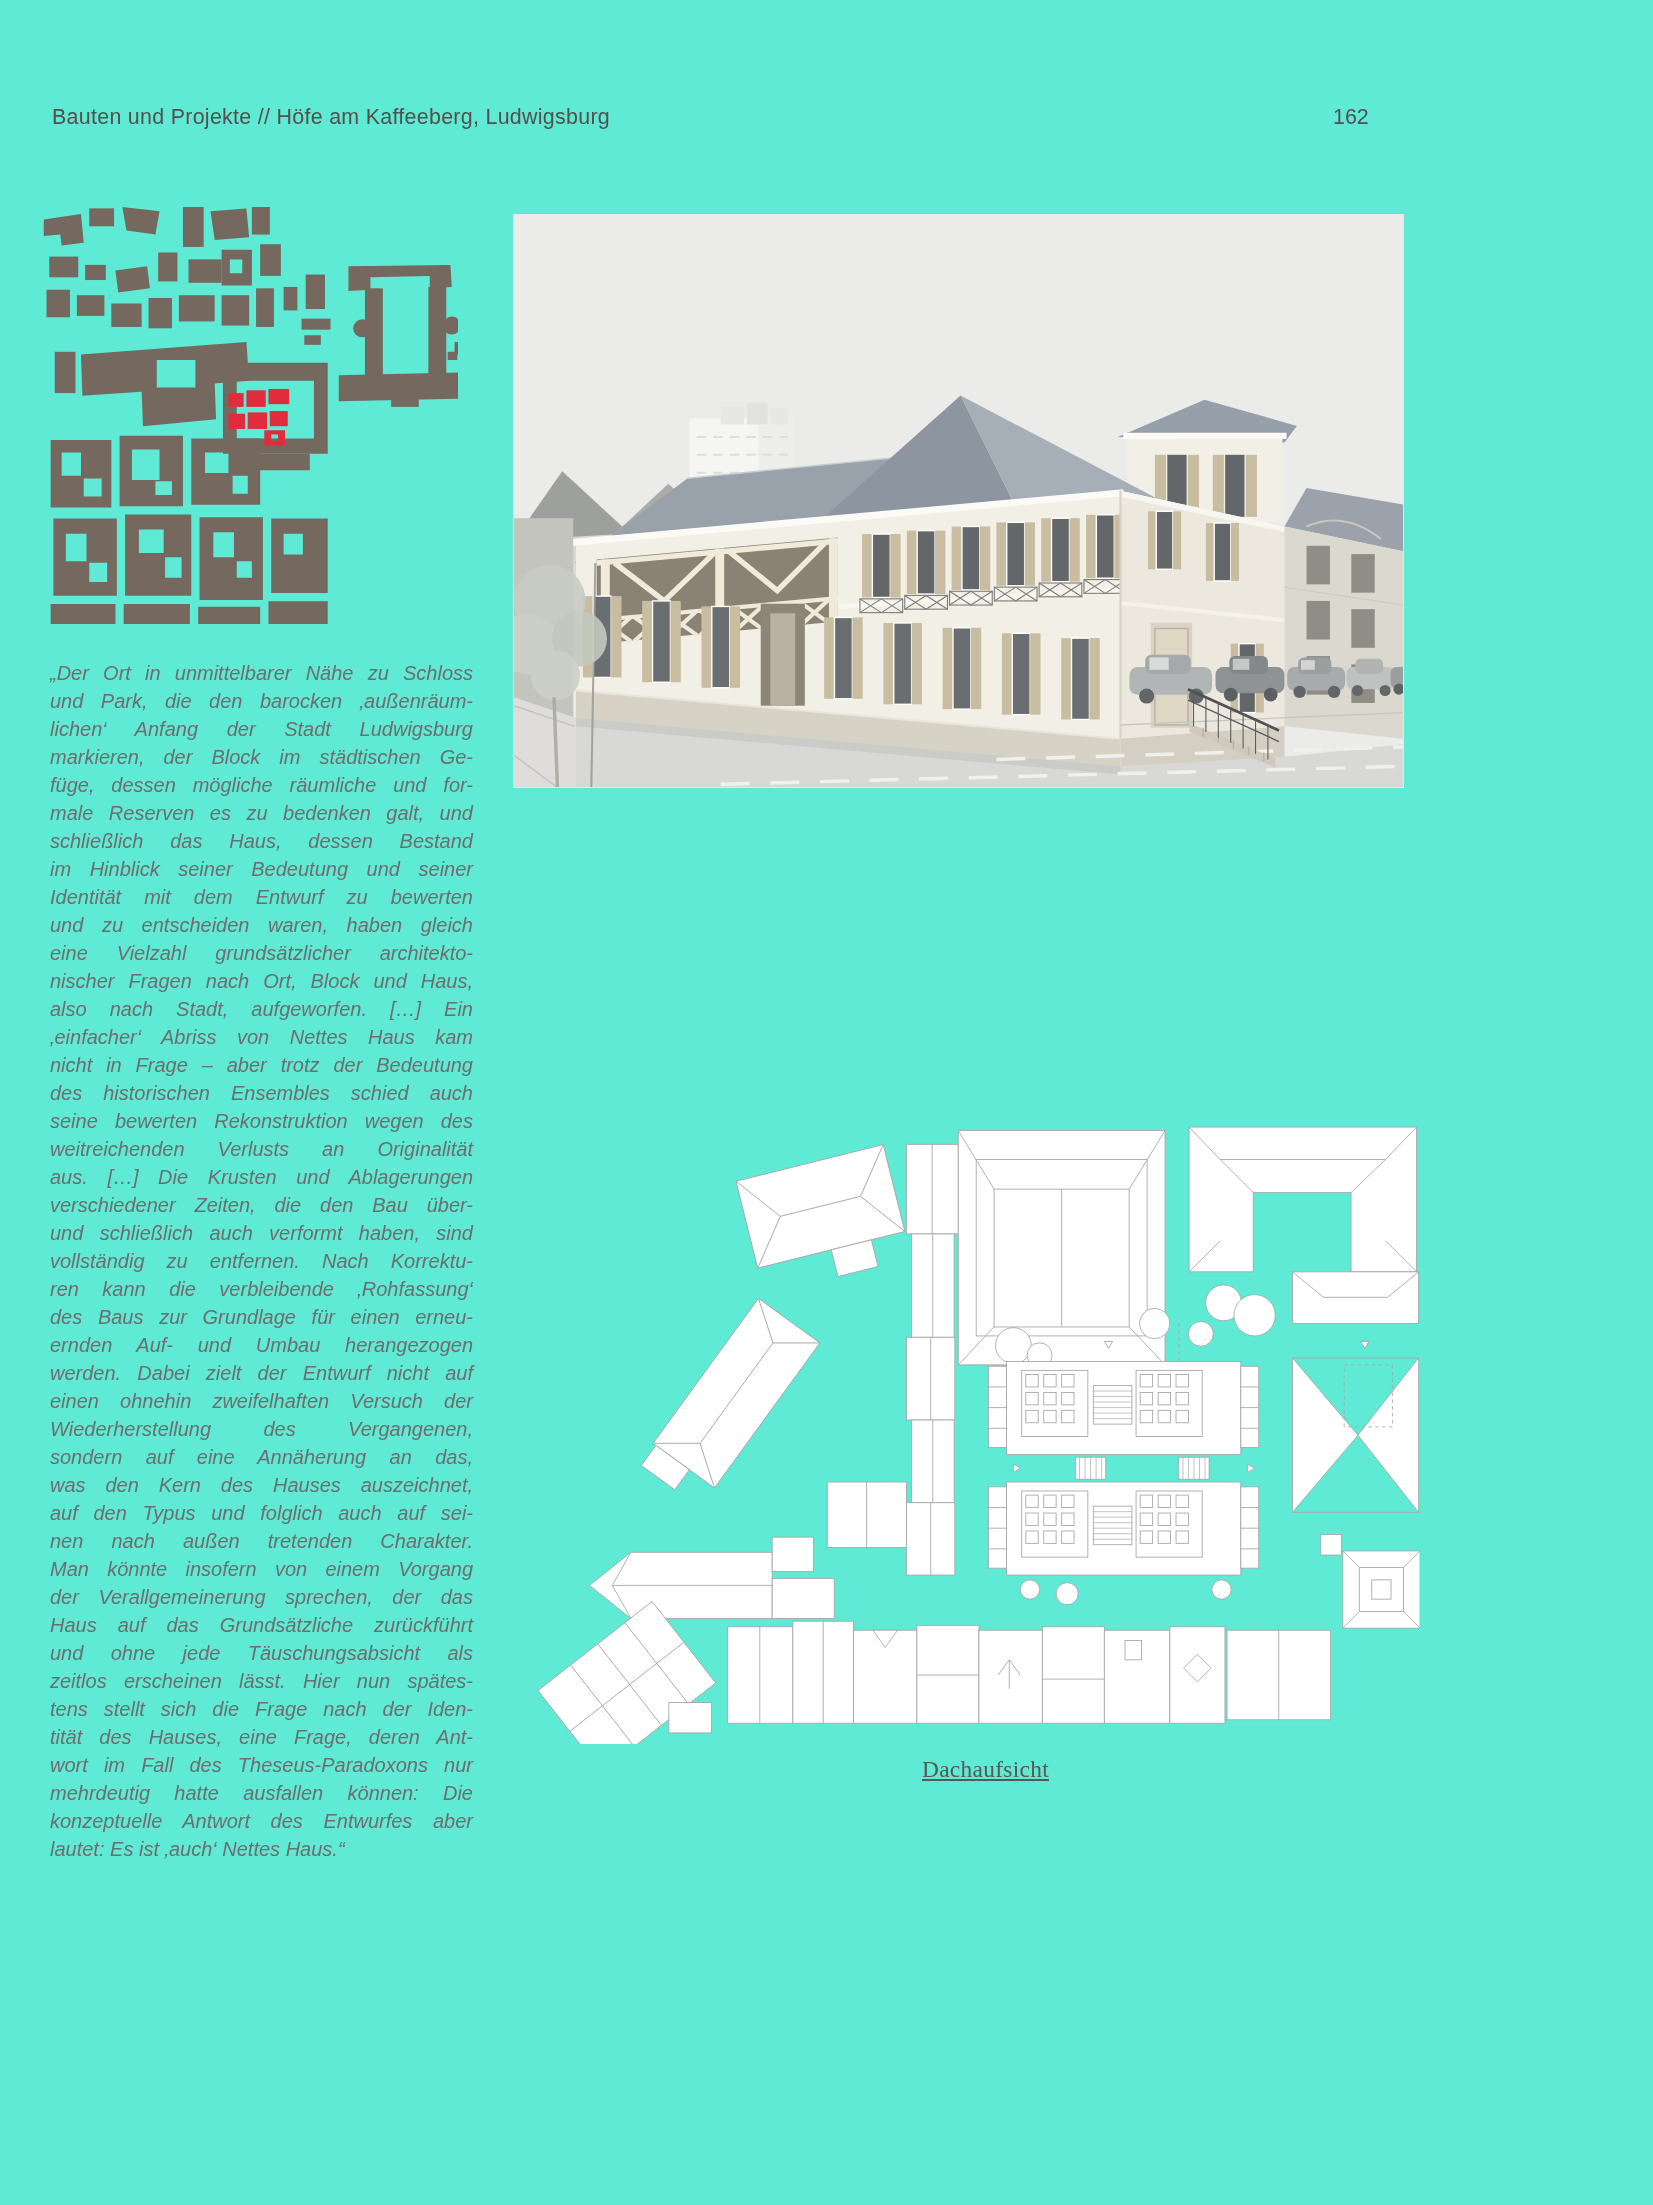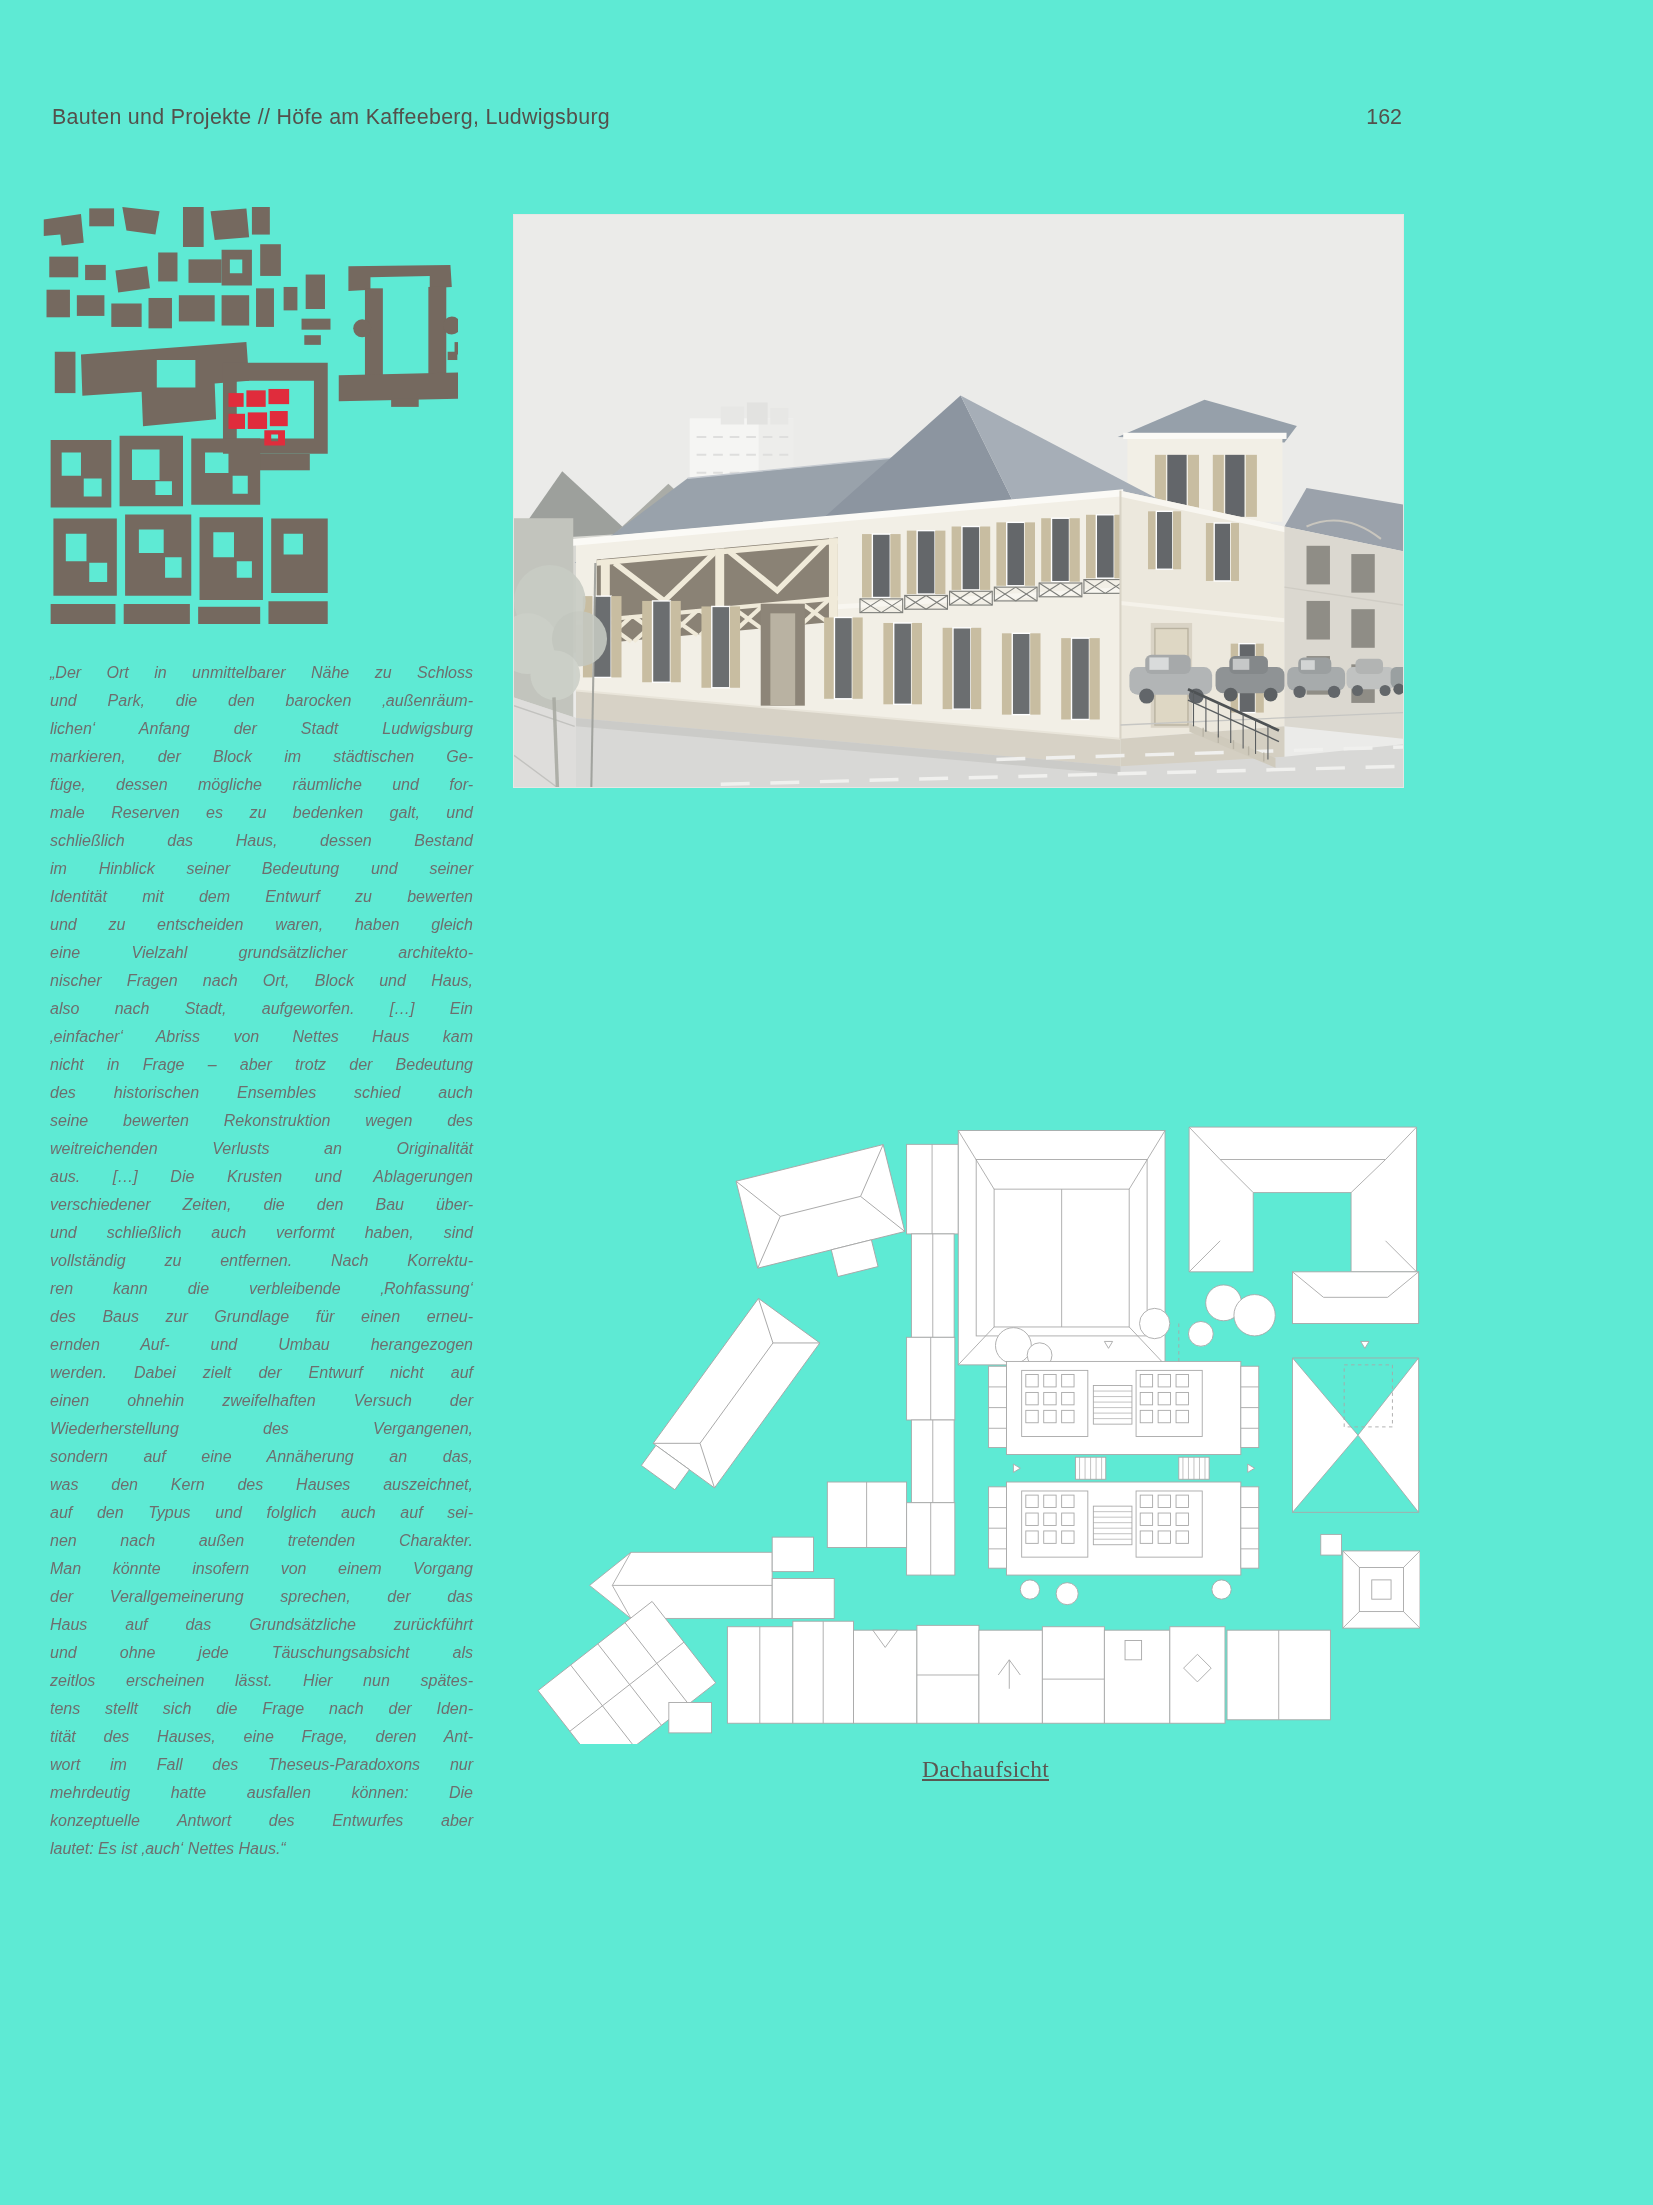--- a/index.html
+++ b/index.html
@@ -1,31 +1,31 @@
 <!DOCTYPE html>
 <html style="--map-brown: #75695f; --site-red: #e02c3c; --roof-gray: #8c95a0; --roof-gray-light: #a6aeb7; --facade-cream: #f2efe6; --facade-shade: #ece8dd; --shutter-beige: #c8bda1; --sky-gray: #ebebe9; --street-gray: #d8d8d6; --plan-line: #a8a8a8; --text-gray: #6e6e6e; --heading-gray: #54504b; --caption-gray: #5b5752;font-size:11px"><head>
 <meta charset="utf-8">
 <style>
   html,body{margin:0;padding:0;background:#ffffff;}
   .page{position:relative;width:1654px;height:2205px;background:#5eead4;overflow:hidden;
         font-family:"Liberation Sans",sans-serif;}
   
   .header-title{position:absolute;left:52px;top:105px;font-size:21.4px;color:var(--heading-gray,#54504b);
         letter-spacing:0.3px;}
-  .page-number{position:absolute;left:1333px;top:105px;width:69px;text-align:right;font-size:21.4px;
+  .page-number{position:absolute;left:1333px;top:105px;width:69px;font-size:21.4px;
         color:var(--heading-gray,#54504b);}
   
   .map-fig{position:absolute;left:41px;top:207px;width:417px;height:417px;}
   .render-fig{position:absolute;left:513px;top:214px;width:889px;height:572px;}
   .roofplan-fig{position:absolute;left:531px;top:1096px;width:889px;height:648px;}
   .roofplan-caption{position:absolute;left:922px;top:1756px;font-family:"Liberation Serif",serif;
         font-size:23.4px;color:var(--caption-gray,#5b5752);letter-spacing:0.3px;text-decoration:underline;}
   
   .quote-lines{position:absolute;left:50px;top:659px;width:423px;color:var(--text-gray,#6e6e6e);}
-  .q-line{font-size:16px;font-style:italic;line-height:28px;height:28px;
+  .q-line{font-size:20px;font-style:italic;line-height:28px;height:28px;
         text-align:justify;text-align-last:justify;white-space:normal;}
   .quote-lines .q-line:last-child{text-align-last:left;}
   .citation{position:absolute;left:50px;top:1899px;width:423px;color:var(--text-gray,#6e6e6e);
         font-size:20px;line-height:28px;}
   .c-line{text-align:justify;text-align-last:justify;height:28px;}
   .c-line.last{text-align-last:left;}
   .it{font-style:italic;}
   .ro{font-style:normal;}
   svg{display:block;}
   .render-fig svg{border:0.7px solid #e6e6e4;}

